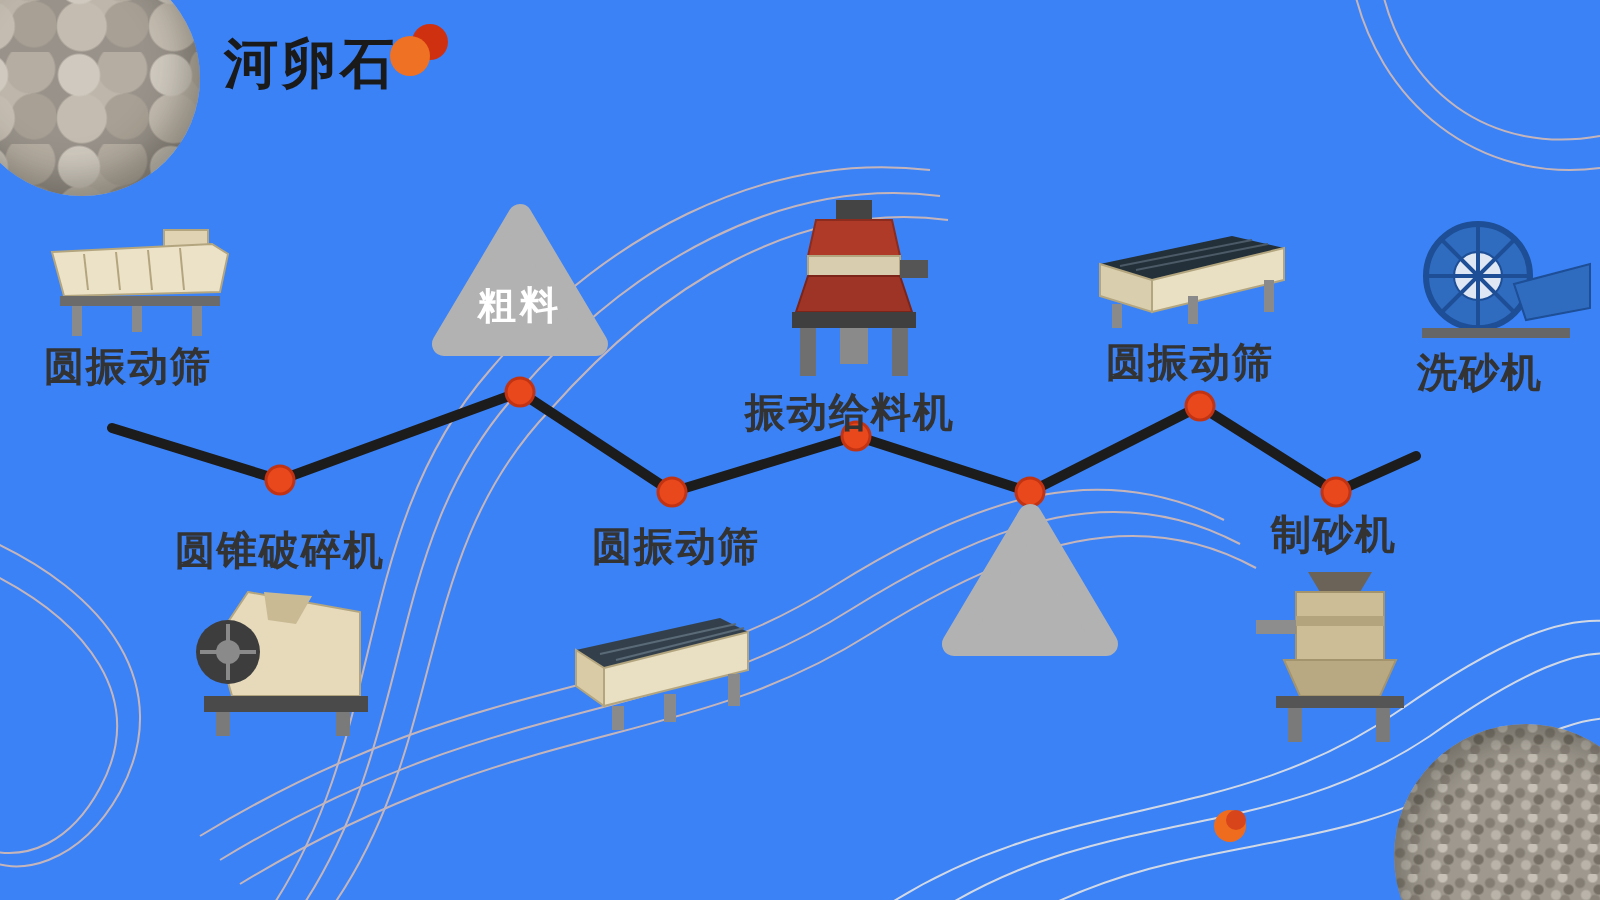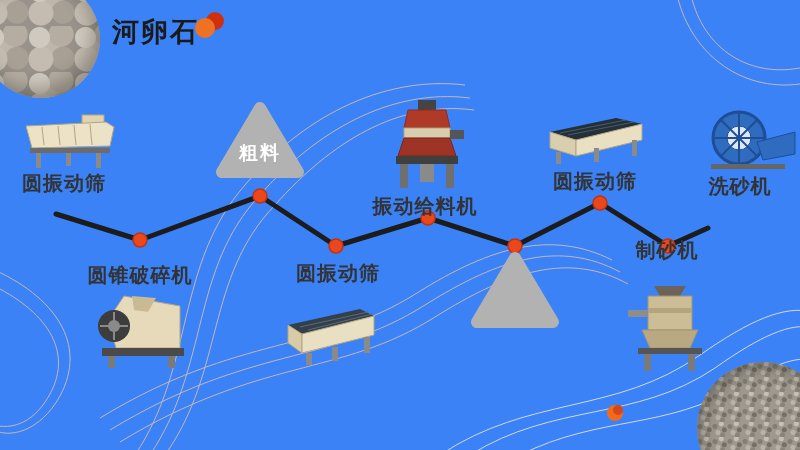--- a/index.html
+++ b/index.html
@@ -166,21 +166,21 @@
     <line x1="14" y1="19" x2="80" y2="6" stroke="#4b5a66"></line>
     <line x1="22" y1="21" x2="88" y2="8" stroke="#4b5a66"></line>
     <polygon points="4,18 30,26 30,42 4,34" fill="#d9cfae" stroke="#b3a57e"></polygon>
     <polygon points="30,26 96,10 96,26 30,42" fill="#e9e0c4" stroke="#b3a57e"></polygon>
     <rect x="10" y="38" width="5" height="12" fill="#8a8a8a"></rect>
     <rect x="48" y="34" width="5" height="14" fill="#8a8a8a"></rect>
     <rect x="86" y="26" width="5" height="16" fill="#8a8a8a"></rect>
   </svg>
   <div class="station-label" style="left:545px;top:168px;width:100px">圆振动筛</div>
 
-  <div class="station-label" style="left:634px;top:237px;width:66px">制砂机</div>
+  <div class="station-label" style="left:634px;top:254px;width:66px">制砂机</div>
   <svg class="abs" style="left:624px;top:284px" width="92" height="88" viewBox="0 0 92 88">
     <polygon points="30,2 62,2 56,12 36,12" fill="#6b6358"></polygon>
     <rect x="24" y="12" width="44" height="34" fill="#cdbd97" stroke="#a4946e"></rect>
     <rect x="24" y="24" width="44" height="5" fill="#b4a47e"></rect>
     <rect x="4" y="26" width="20" height="7" fill="#8d8d8d"></rect>
     <polygon points="18,46 74,46 66,64 26,64" fill="#b8a982" stroke="#a4946e"></polygon>
     <rect x="14" y="64" width="64" height="6" fill="#555"></rect>
     <rect x="20" y="70" width="7" height="17" fill="#7a7a7a"></rect>
     <rect x="64" y="70" width="7" height="17" fill="#7a7a7a"></rect>
   </svg>

